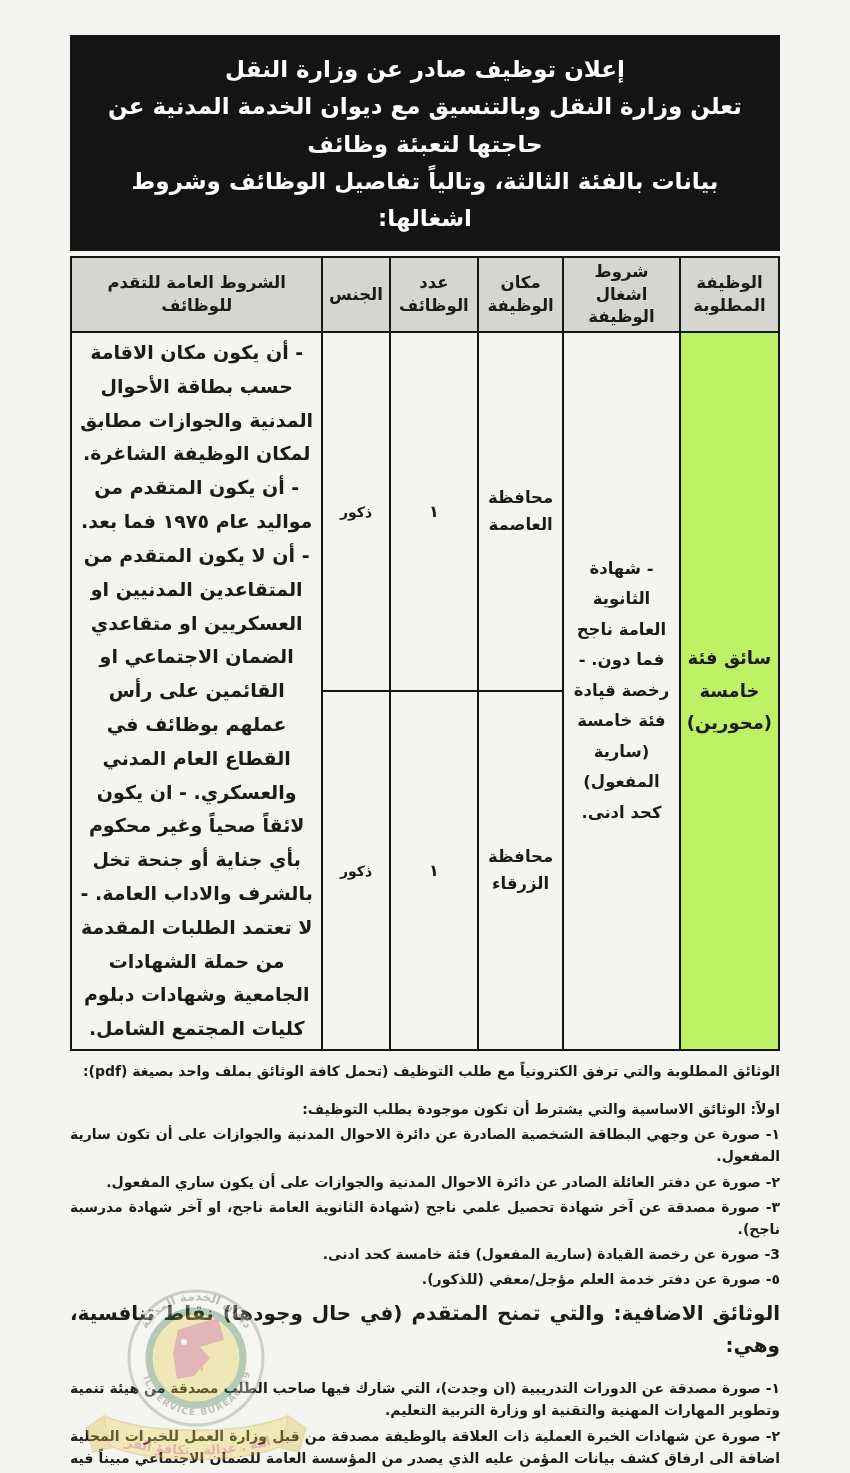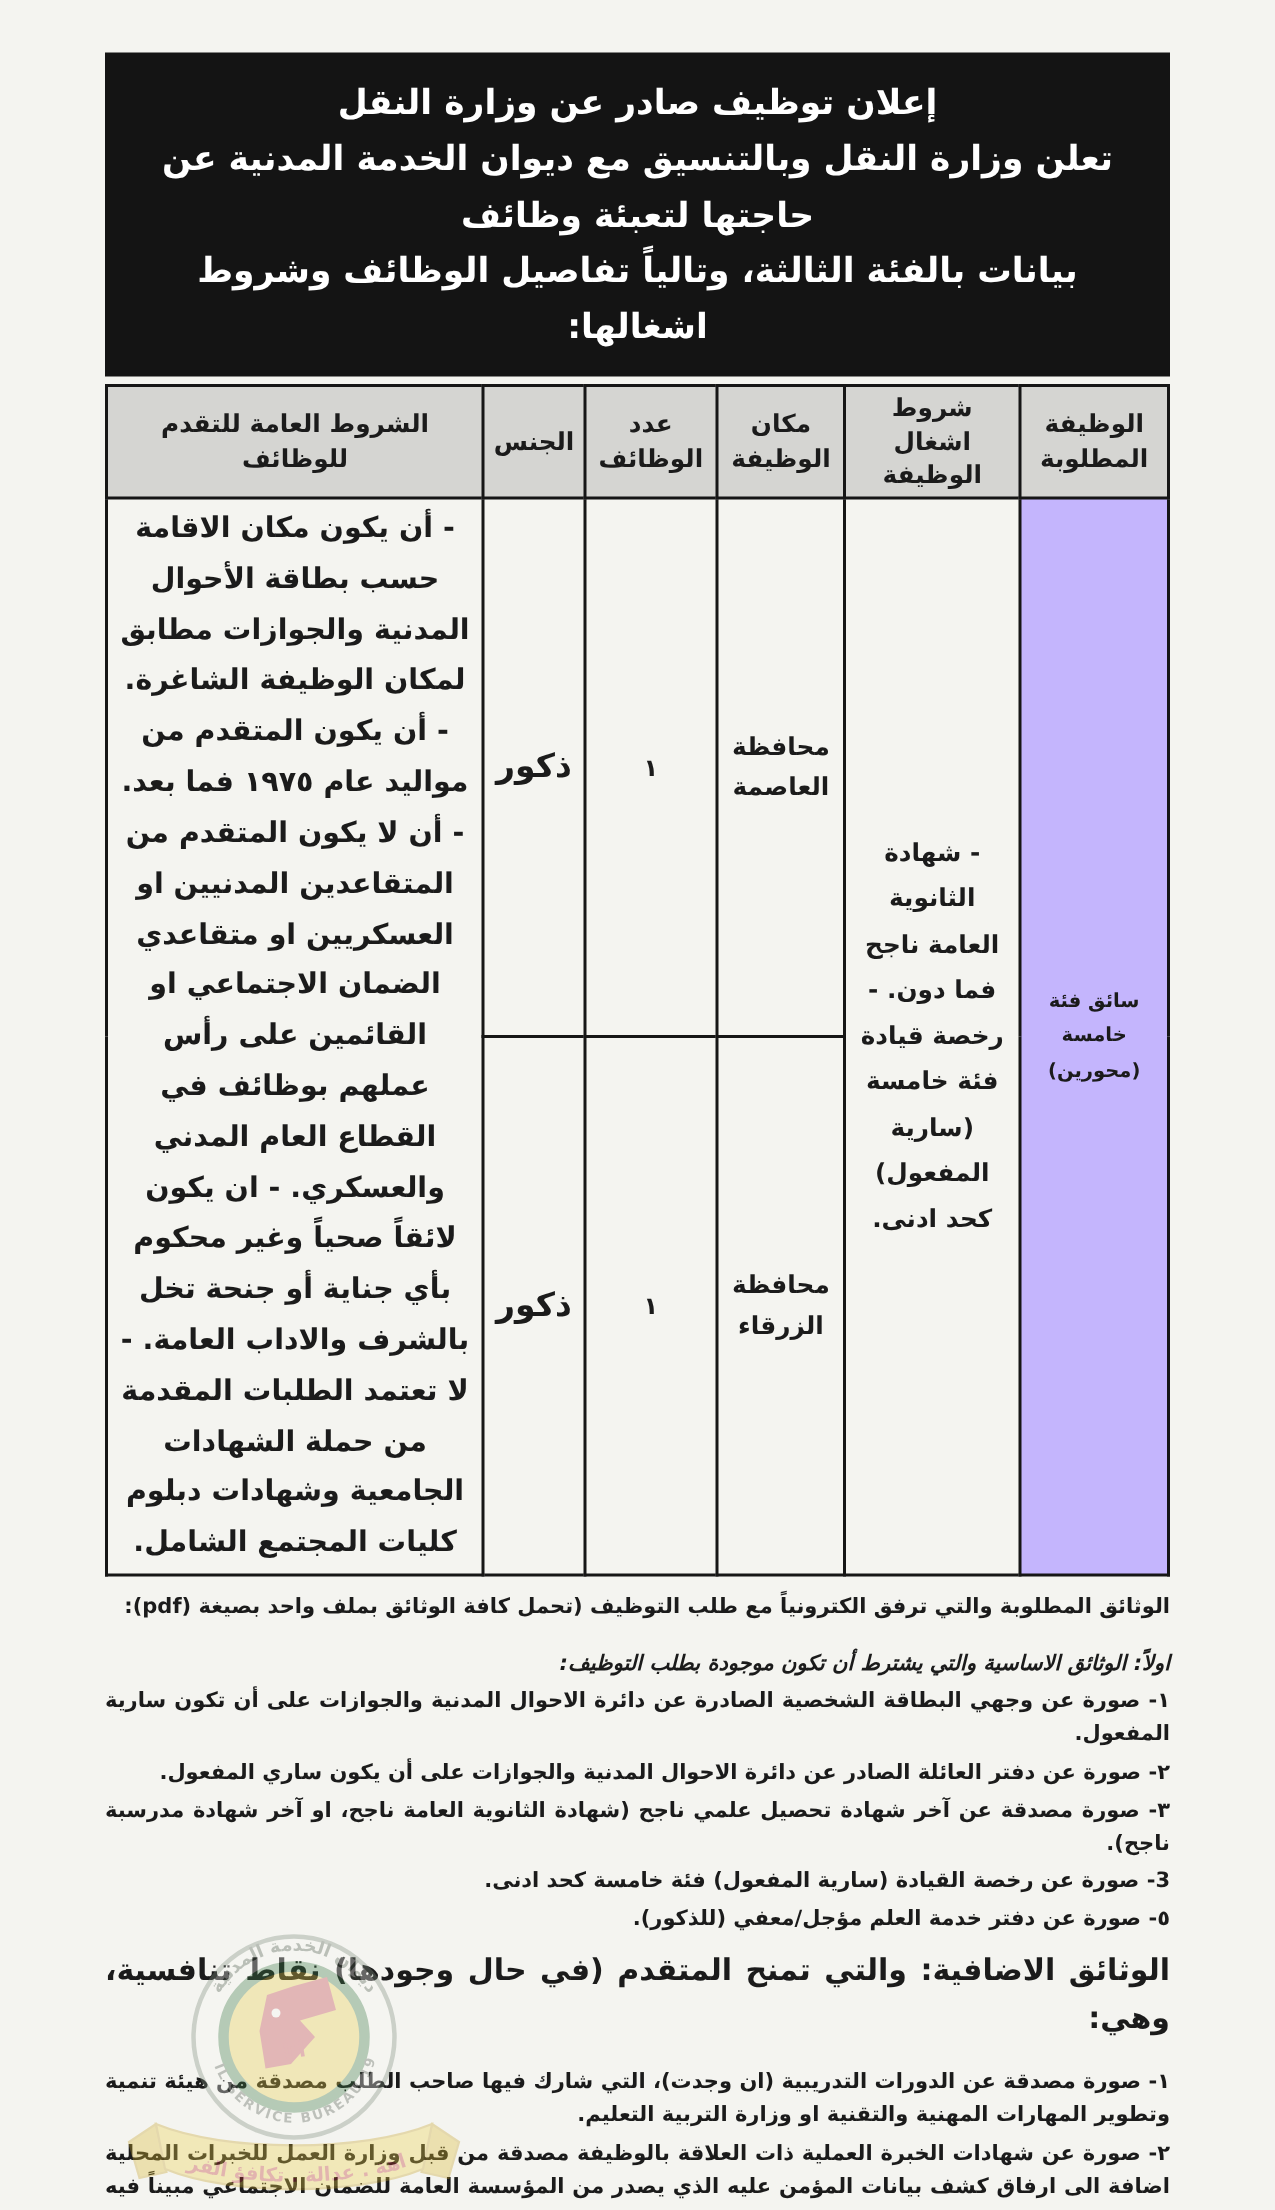--- a/index.html
+++ b/index.html
@@ -42,51 +42,51 @@
     padding:3px 4px;
     box-sizing:border-box;
   }
   table.jobs thead th{
     background:#d5d5d2;
     font-size:16.5px;
     line-height:1.35;
     height:48px;
   }
   .job-cell{
-    background:#c4b5fd;
-    font-size:13px;
+    background:#bef264;
+    font-size:18px;
     line-height:1.8;
     padding:4px 8px;
   }
   .cond-cell{
     font-size:16.5px;
     line-height:1.85;
     padding:4px 8px;
   }
   .loc-cell{font-size:16.5px;line-height:1.6;height:209px;}
   .num-cell{font-size:16px;}
-  .gen-cell{font-size:22px;border-radius:22px;}
+  .gen-cell{font-size:14px;border-radius:22px;}
   .general-cell{
     font-size:19px;
     line-height:1.78;
     padding:6px 12px;
     text-align:center;
   }
 
   
   .docs{margin-top:9px;}
   .para{
     font-weight:bold;
     font-size:14px;
     line-height:1.58;
     text-align:justify;
     text-justify:inter-word;
     margin:3px 0;
   }
-  .subhead{margin-top:16px;font-style:italic;}
+  .subhead{margin-top:16px;}
   .big-head{
     font-size:20px;
     margin-top:8px;
     margin-bottom:16px;
   }
 
   
   .logo{
     position:absolute;
     left:78px;

